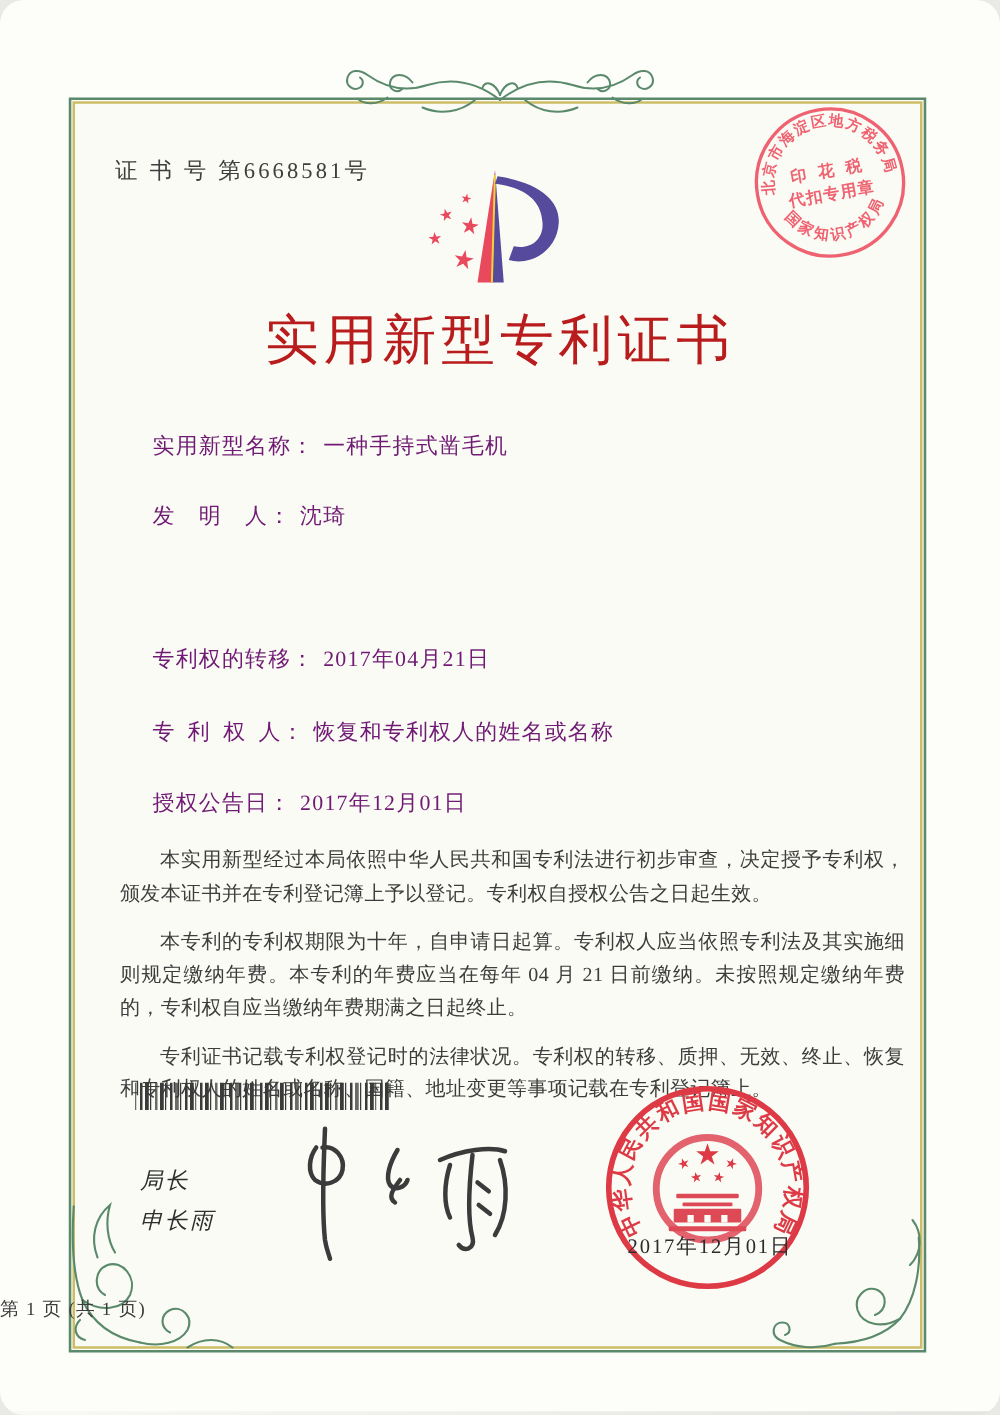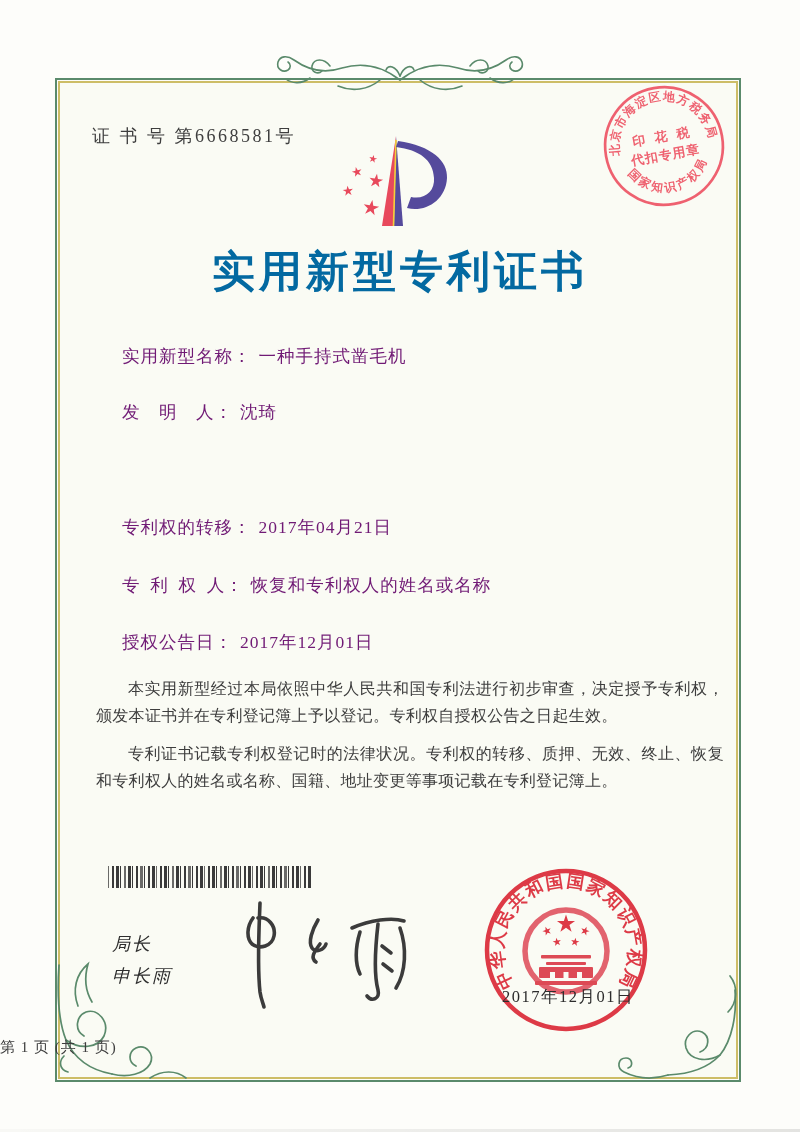--- a/index.html
+++ b/index.html
@@ -1,32 +1,32 @@
 <!DOCTYPE html>
 <html><head>
 <meta charset="utf-8">
 <style>
   html,body{margin:0;padding:0;background:#e9e9e6;}
   .page{
     position:relative;width:800px;height:1132px;margin:0 auto;
     background:#fdfdfa;overflow:hidden;
-    font-family:"Liberation Serif","DejaVu Serif",serif;color:#3c3c3c;
+    font-family:"Liberation Serif","DejaVu Serif",serif;color:#3c3c3c;border-radius:19px;
   }
   .frame{
     position:absolute;left:55px;top:78px;width:682px;height:1000px;
     border:2px solid #5a8a6b;
     box-shadow:inset 0 0 0 1px #fdfdfa, inset 0 0 0 3px #cdbd66;
     background:#fafbf4;
   }
   .cert-no{
     position:absolute;left:92px;top:124px;font-size:18px;letter-spacing:2.5px;color:#3e3e3e;
   }
   .title{
     position:absolute;left:0;top:243px;width:100%;text-align:center;
-    font-size:43px;font-weight:700;letter-spacing:4px;color:#0369a1;
+    font-size:43px;font-weight:400;letter-spacing:4px;color:#b91c1c;
   }
   .field{position:absolute;left:122px;font-size:17.5px;letter-spacing:1px;color:#701a75;white-space:nowrap;}
   .field .val{margin-left:7px;}
   .f1{top:344px}.f2{top:400px}.f3{top:459px}.f4{top:515px}.f5{top:573px}.f6{top:630px}
   .paras{
     position:absolute;left:84px;top:664px;width:652px;
     font-size:16px;line-height:26.5px;text-align:justify;color:#3d3d3d;letter-spacing:0.3px;
   }
   .paras p{margin:12px;text-indent:2em;}
   .barcode{position:absolute;left:108px;top:866px;width:204px;height:22px;}
@@ -134,20 +134,21 @@
   </div>
   <div class="field f5">
     <span>专 利 权 人：</span><span class="val">恢复和专利权人的姓名或名称</span>
   </div>
   <div class="field f6">
     <span>授权公告日：</span><span class="val">2017年12月01日</span>
   </div>
 
   <div class="paras">
     <p>本实用新型经过本局依照中华人民共和国专利法进行初步审查，决定授予专利权，颁发本证书并在专利登记簿上予以登记。专利权自授权公告之日起生效。</p>
+    <p>本专利的专利权期限为十年，自申请日起算。专利权人应当依照专利法及其实施细则规定缴纳年费。本专利的年费应当在每年 04 月 21 日前缴纳。未按照规定缴纳年费的，专利权自应当缴纳年费期满之日起终止。</p>
     <p>专利证书记载专利权登记时的法律状况。专利权的转移、质押、无效、终止、恢复和专利权人的姓名或名称、国籍、地址变更等事项记载在专利登记簿上。</p>
   </div>
 
   <svg class="barcode" viewBox="0 0 204 22" preserveAspectRatio="none">
     <g id="bars" fill="#3a3a3a">
         <rect x="0" y="0" width="1" height="22" opacity="0.75"></rect>
         <rect x="4" y="0" width="2" height="22"></rect>
         <rect x="8" y="0" width="3" height="22"></rect>
         <rect x="12" y="0" width="1" height="22"></rect>
         <rect x="16" y="0" width="2" height="22" opacity="0.75"></rect>

